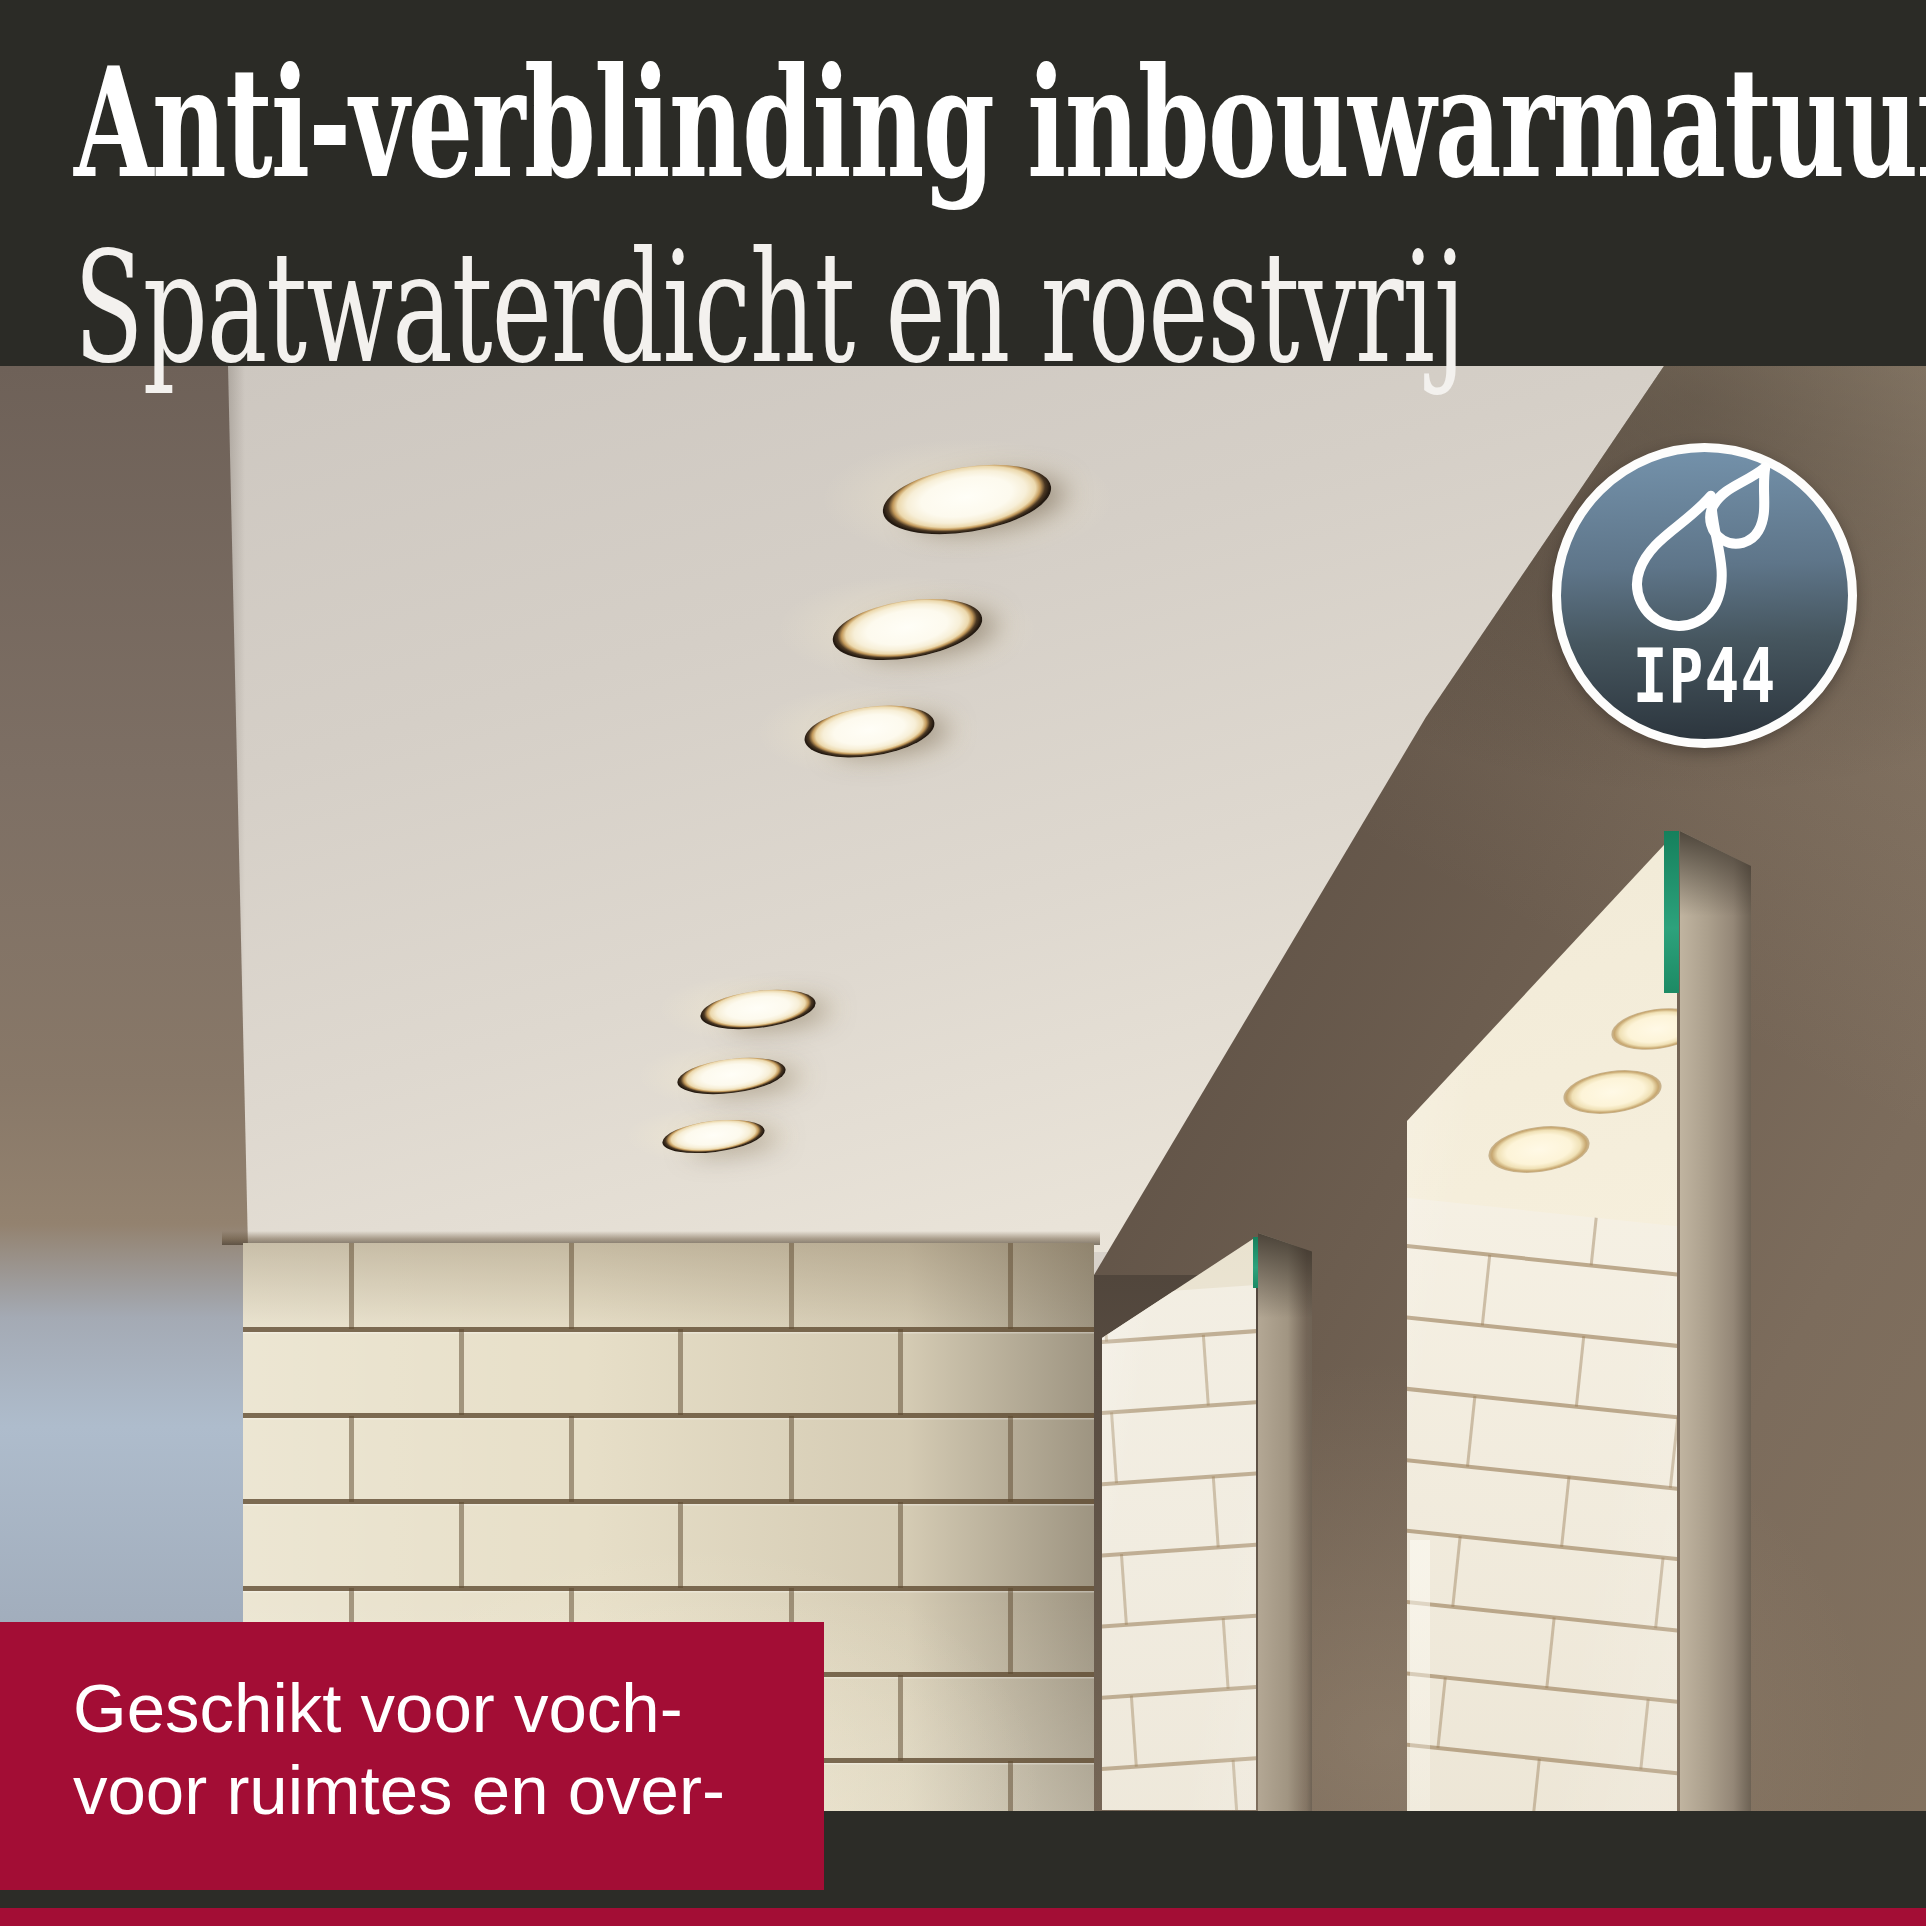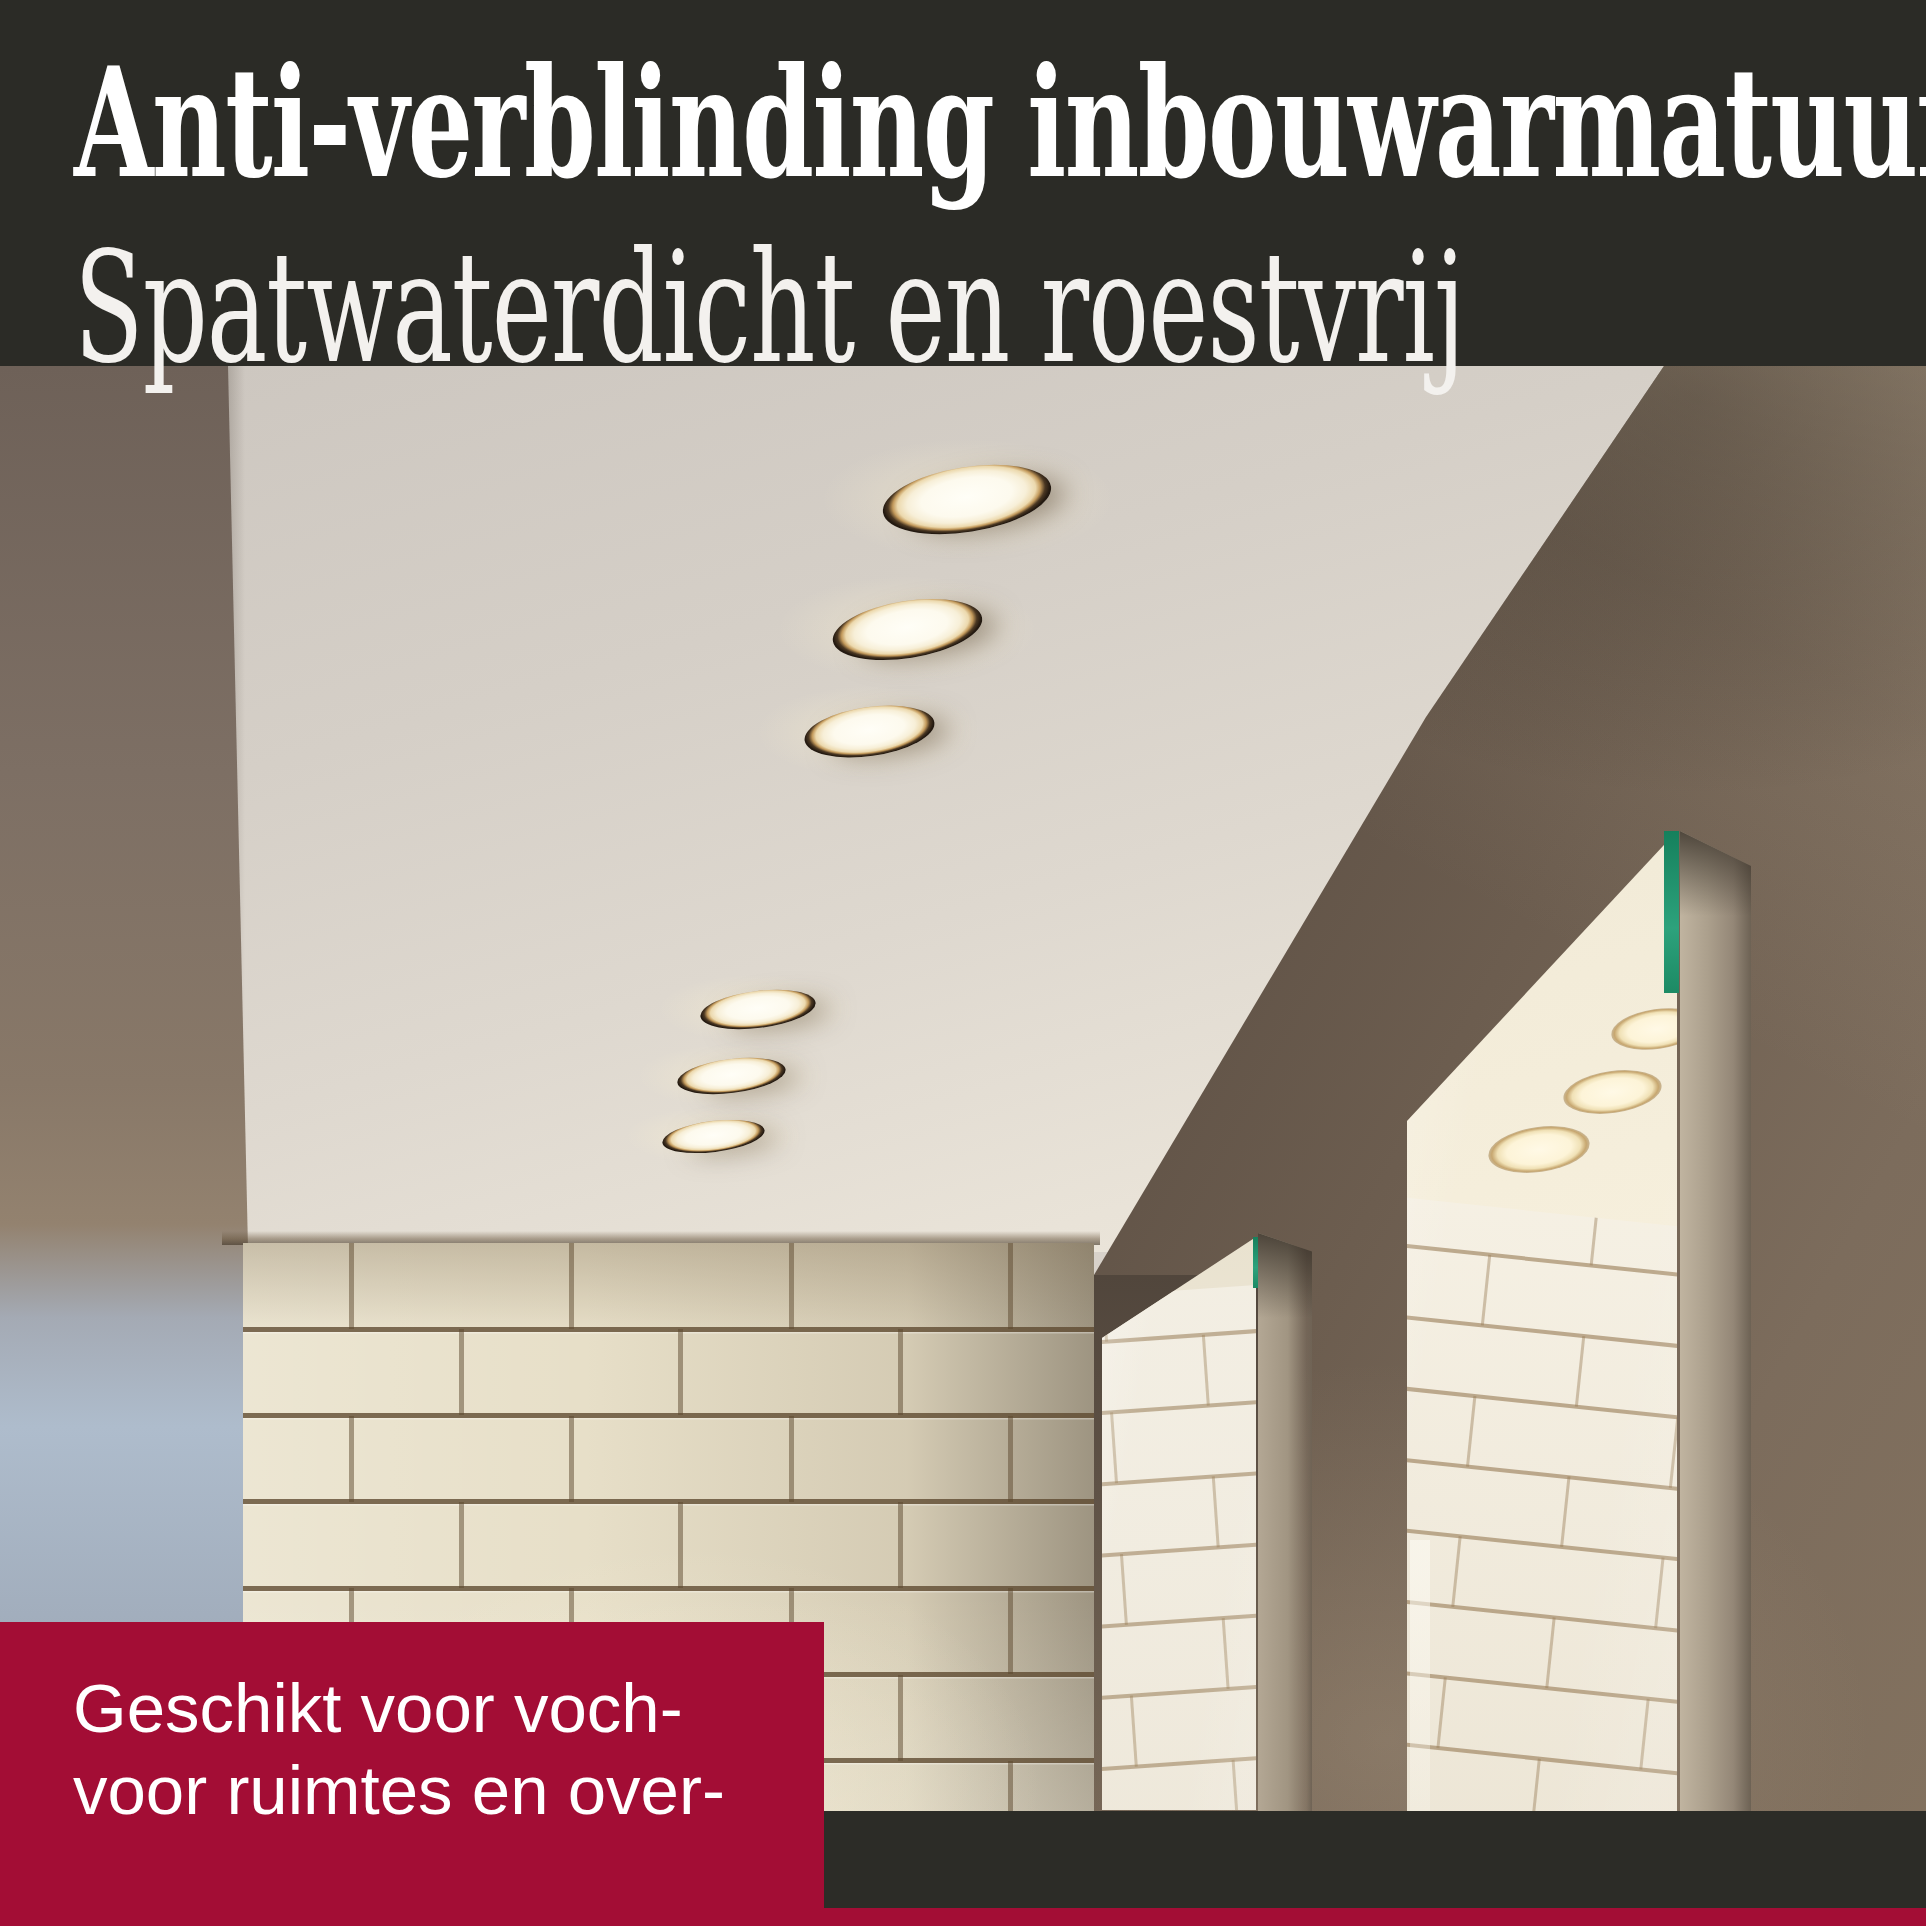--- a/index.html
+++ b/index.html
@@ -97,21 +97,21 @@
   .badge-label{position:absolute;left:0;top:187px;width:100%;text-align:center;color:#ffffff;
     font-family:"DejaVu Sans Mono", monospace;font-weight:700;font-size:74px;line-height:1;
     letter-spacing:1.5px;transform:scaleX(0.78);transform-origin:50% 0;}
 
   
   .callout{position:absolute;left:0;background:#a30d35;color:#ffffff;z-index:50;
     font-family:"Liberation Sans", sans-serif;font-size:69px;line-height:82px;font-weight:400;}
   .callout .pad{position:absolute;left:73px;top:0;width:709px;}
   .callout-1{top:1300px;width:826px;height:232px;}
   .callout-1 .pad{top:43px;}
-  .callout-2{top:1622px;width:824px;height:304px;}
+  .callout-2{top:1622px;width:824px;height:268px;}
   .callout-2 .pad{top:46px;}
 </style>
 </head>
 <body>
 
 <div class="stage">
 
   <div class="photo">
     <div class="ceiling"></div>
     <div class="corner-shade"></div>
@@ -236,20 +236,29 @@
       <div id="lights">
         <div class="dlight" style="left: 882px; top: 101px; width: 170px; height: 65px; transform: rotate(-9deg);"></div>
         <div class="dlight" style="left: 832px; top: 235px; width: 151px; height: 57px; transform: rotate(-9deg);"></div>
         <div class="dlight" style="left: 804px; top: 341px; width: 131px; height: 49px; transform: rotate(-8deg);"></div>
         <div class="dlight" style="left: 700px; top: 625px; width: 116px; height: 37px; transform: rotate(-7deg);"></div>
         <div class="dlight" style="left: 677px; top: 693px; width: 109px; height: 34px; transform: rotate(-7deg);"></div>
         <div class="dlight" style="left: 662px; top: 755px; width: 103px; height: 31px; transform: rotate(-7deg);"></div>
       </div>
   </div>
 
+  <div class="badge">
+    <svg width="287" height="287" viewBox="0 0 372 372">
+      <g fill="none" stroke="#ffffff" stroke-linejoin="round" stroke-linecap="round">
+        <path d="M0,-112 C18,-64 54,-34 54,10 A54,54 0 1,1 -54,10 C-54,-34 -18,-64 0,-112 Z" transform="translate(156,162) rotate(20)" stroke-width="13"></path>
+        <path d="M0,-112 C18,-64 54,-34 54,10 A54,54 0 1,1 -54,10 C-54,-34 -18,-64 0,-112 Z" transform="translate(230,80) rotate(30) scale(0.62)" stroke-width="21"></path>
+      </g>
+    </svg>
+    <div class="badge-label">IP44</div>
+  </div>
 
   <div class="callout callout-2">
     <div class="pad">
       <div>Geschikt voor voch-</div>
       <div>voor ruimtes en over-</div>
     </div>
   </div>
 
   <div class="header">
     <div class="title">Anti-verblinding inbouwarmatuur</div>

